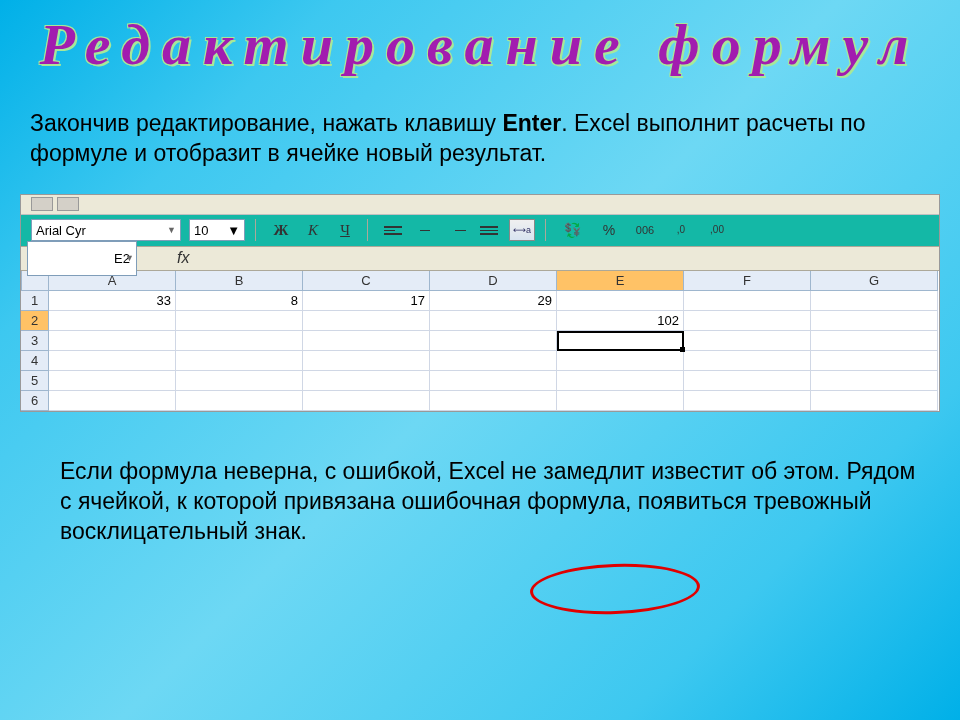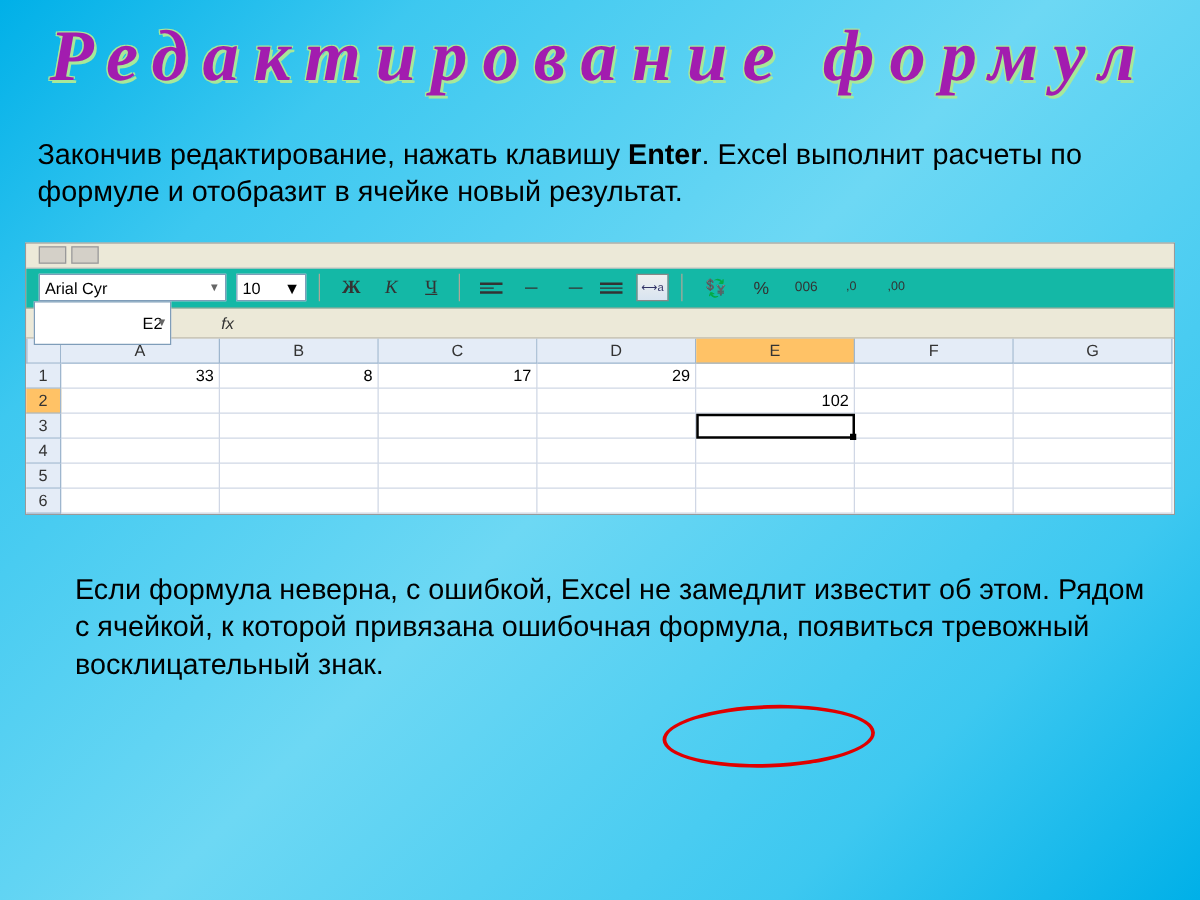--- a/index.html
+++ b/index.html
@@ -115,21 +115,21 @@
       height: 35px;
       margin-left: 6px;
       font-size: 13px;
       padding: 11px 6px;
       display: flex;
       align-items: center;
       justify-content: flex-end;
       position: relative;
     }
     .name-box .dd { position: absolute; right: 2px; font-size: 9px; color: #666;}
-    .fx-label { font-style: italic; font-size: 13px; padding: 0 10px 0 40px; color: #333;}
+    .fx-label { font-style: italic; font-size: 16px; padding: 0 10px 0 40px; color: #333;}
     .formula-input {
       flex: 1;
       background: #fff;
       height: 18px;
       font-size: 13px;
       padding: 1px 4px;
       display: flex;
       align-items: center;
     }
     .grid { background: #fff; }

